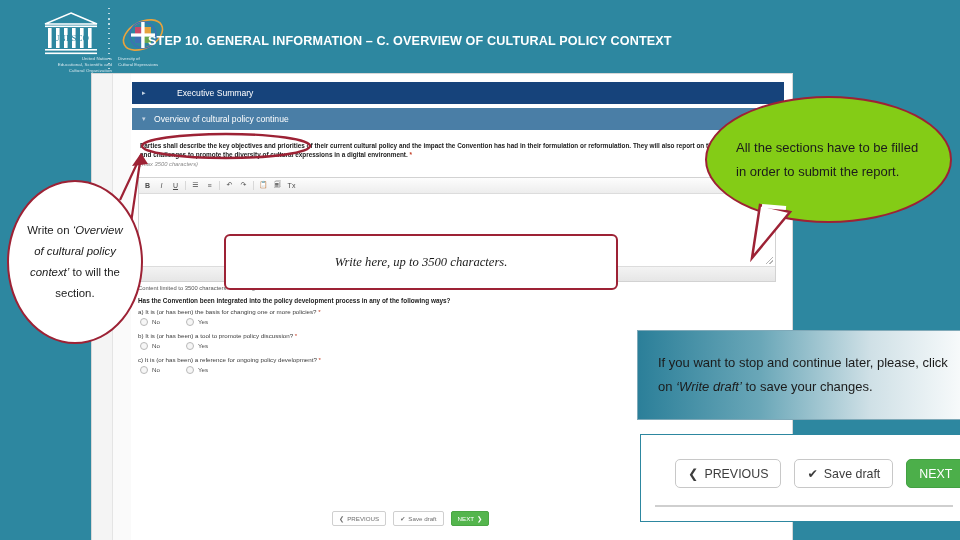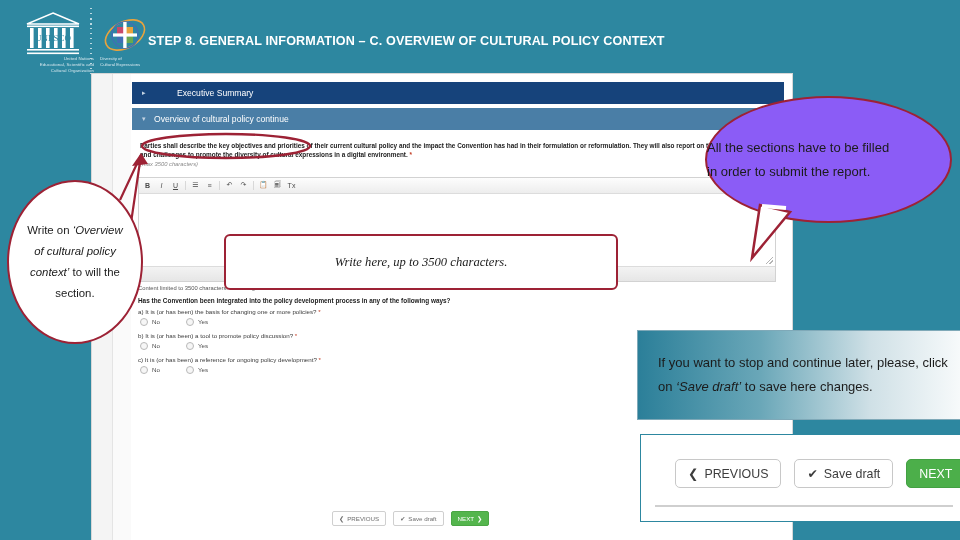--- a/index.html
+++ b/index.html
@@ -3,21 +3,21 @@
 <meta charset="utf-8">
 <style>
   html,body{margin:0;padding:0;}
   body{
     width:960px;height:540px;overflow:hidden;
     background:#2d87a0;
     font-family:"Liberation Sans", sans-serif;
     position:relative;
   }
   
-  .logo-zone{position:absolute;left:10px;top:6px;width:130px;height:72px;}
+  .logo-zone{position:absolute;left:28px;top:6px;width:130px;height:72px;}
   .unesco-mark{position:absolute;left:12px;top:4px;width:62px;height:52px;}
   .un-caption{position:absolute;left:0px;top:50px;width:84px;text-align:right;
      color:#d8e9ef;font-size:4.4px;line-height:6px;letter-spacing:.1px;}
   .dce-mark{position:absolute;left:90px;top:6px;width:50px;height:46px;}
   .dce-caption{position:absolute;left:90px;top:50px;width:60px;
      color:#d8e9ef;font-size:4.4px;line-height:6px;}
   .dotcol{position:absolute;left:80px;top:2px;width:2px;height:70px;
      background-image:repeating-linear-gradient(to bottom,#bcd9e2 0 1.5px,transparent 1.5px 5px);}
   .header-title{
     position:absolute;left:148px;top:34px;
@@ -75,22 +75,22 @@
        display:flex;align-items:center;gap:3px;}
   .btn.light{background:#fefefe;border:1px solid #cfcfcf;color:#6f6f6f;}
   .btn.green{background:#54b54d;border:1px solid #4aa644;color:#ffffff;}
 
   
   .ann-svg{position:absolute;left:0;top:0;width:960px;height:540px;pointer-events:none;}
 
   
   .bubble-oval{
     position:absolute;left:705px;top:96px;width:243px;height:123px;
-    background:#8b5cf6;border:2.5px solid #9d2235;border-radius:50%;
-    display:flex;align-items:center;
+    background:#84cc16;border:2.5px solid #9d2235;border-radius:50%;
+    display:flex;align-items:center;justify-content:center;
     text-align:left;
   }
   .bubble-oval .txt{font-size:13px;line-height:24px;color:#1b1b1b;width:185px;}
 
   .bubble-round{
     position:absolute;left:7px;top:180px;width:132px;height:160px;
     background:#ffffff;border:2.5px solid #9d2235;border-radius:50%;
     display:flex;align-items:center;justify-content:center;text-align:center;
   }
   .bubble-round .txt{font-size:11.4px;line-height:21px;color:#1b1b1b;width:108px;}
@@ -154,21 +154,21 @@
     <rect x="25" y="15" width="8" height="8" fill="#e8a33d"></rect>
     <rect x="17" y="23" width="8" height="8" fill="#3f6fb5"></rect>
     <rect x="25" y="23" width="8" height="8" fill="#6aa84f"></rect>
     <rect x="23.2" y="10" width="3.4" height="26" fill="#ffffff"></rect>
     <rect x="13" y="21.4" width="24" height="3.2" fill="#ffffff"></rect>
   </svg>
   <div class="dce-caption" style="white-space:pre-line">Diversity of
 Cultural Expressions</div>
 </div>
 
-<div class="header-title">STEP 8.  GENERAL INFORMATION – C. OVERVIEW OF CULTURAL POLICY CONTEXT</div>
+<div class="header-title">STEP 10.  GENERAL INFORMATION – C. OVERVIEW OF CULTURAL POLICY CONTEXT</div>
 
 <div class="shot">
   <div class="shot-rail"></div>
   <div class="shot-rail2"></div>
 
   <div class="shot-inner">
 
     <div class="acc dark">
       <span class="chev">▸</span>
       <span>Executive Summary</span>
@@ -309,22 +309,22 @@
   </div>
 </div>
 
 <div class="bubble-rect">
   <div class="txt">Write here, up to 3500 characters.</div>
 </div>
 
 <div class="grad-note">
   <div class="txt">
     <span>If you want to stop and continue later, please, click on</span>
-    <span class="it">‘Save draft’</span>
-    <span>to save here changes.</span>
+    <span class="it">‘Write draft’</span>
+    <span>to save your changes.</span>
   </div>
 </div>
 
 <div class="zoom-nav">
   <div class="row">
     <div class="zbtn light">
       <span>❮</span>
       <span>PREVIOUS</span>
     </div>
     <div class="zbtn light">

